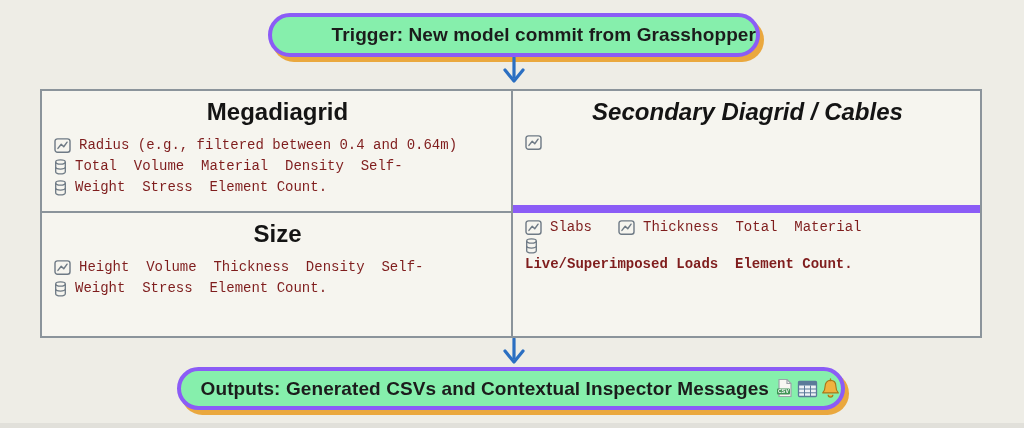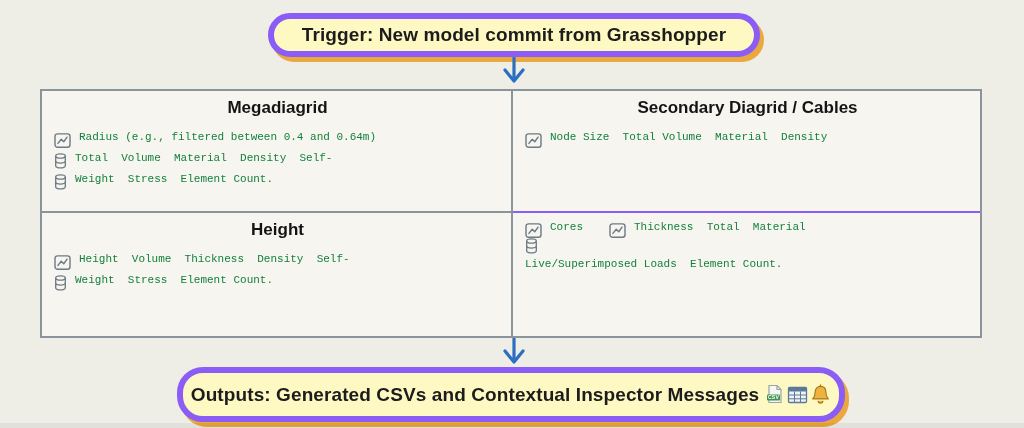--- a/index.html
+++ b/index.html
@@ -12,70 +12,70 @@
   .canvas { position: relative; width: 1024px; height: 428px; background: #eeede6; }
   .canvas::after {
     content: ""; position: absolute; left: 0; right: 0; bottom: 0; height: 5px;
     background: rgba(0,0,0,0.05); pointer-events: none;
   }
 
   
   .pill {
     position: absolute;
     box-sizing: border-box;
-    background: #fef9c3;
-    border: 6px solid #8b5cf6;
+    background: #86efac;
+    border: 4px solid #8b5cf6;
     border-radius: 26px;
     box-shadow: 4px 5px 0 0 #eaa83e;
-    display: flex; align-items: center; justify-content: center;
+    display: flex; align-items: center; justify-content: flex-end;
     font-weight: bold; font-size: 19px; color: #1c1c1c;
     letter-spacing: 0.1px;
     white-space: nowrap;
   }
   .pill-top    { left: 268px; top: 13px;  width: 492px; height: 44px; }
-  .pill-bottom { left: 177px; top: 367px; width: 668px; height: 55px; }
+  .pill-bottom { left: 177px; top: 367px; width: 668px; height: 43px; }
   .pill-bottom .out-icons { display: flex; align-items: center; margin-left: 6px; gap: 2px; }
 
   
   .arrow { position: absolute; width: 30px; height: 30px; }
   .arrow-1 { left: 499px; top: 57px; }
   .arrow-2 { left: 499px; top: 338px; }
 
   
   .grid {
     position: absolute; left: 40px; top: 89px;
     width: 942px; height: 249px;
     box-sizing: border-box;
     border: 2px solid #8b949b;
     background: #f6f5ef;
     display: grid;
     grid-template-columns: 471px 1fr;
     grid-template-rows: 122px 1fr;
   }
   .cell { box-sizing: border-box; padding: 4px 8px 0 10px; background: #f6f5ef; }
   .cell-tl { border-right: 2px solid #8b949b; border-bottom: 2px solid #8b949b; }
-  .cell-tr { border-bottom: 2px solid #8b5cf6; }
+  .cell-tr { border-bottom: 8px solid #8b5cf6; font-style: italic; }
   .cell-bl { border-right: 2px solid #8b949b; }
 
   .cell h3 {
     margin: 3px 0 9px 0;
     text-align: center;
-    font-size: 17px; font-weight: bold; color: #141414;
+    font-size: 24px; font-weight: bold; color: #141414;
     font-family: "Liberation Sans", sans-serif;
   }
   .line {
     font-family: "Liberation Mono", "DejaVu Sans Mono", monospace;
-    font-size: 11px; line-height: 21px; color: #15803d;
-    display: flex; align-items: flex-end;
+    font-size: 14px; line-height: 21px; color: #7f1d1d;
+    display: flex; align-items: center;
     padding-left: 2px;
   }
   .seg { white-space: pre; }
   .mini-icon { flex: 0 0 auto; margin-right: 8px; position: relative; top: 0px; }
   .gap-left { margin-left: 26px; }
-  .no-icon { padding-left: 2px; }
+  .no-icon { padding-left: 2px; font-weight: bold; }
 
   svg { display: block; }
 </style>
 </head>
 <body>
 
 <div class="canvas">
 
   <div class="pill pill-top">
     <span>Trigger: New model commit from Grasshopper</span>
@@ -115,26 +115,25 @@
       </div>
     </div>
 
     <div class="cell cell-tr">
       <h3>Secondary Diagrid / Cables</h3>
       <div class="line">
         <svg class="mini-icon" width="17" height="15" viewBox="0 0 20 18">
           <rect x="1" y="1" width="18" height="16" rx="3" fill="none" stroke="#6e7a85" stroke-width="1.7"></rect>
           <polyline points="4.5,12.5 8.5,7.5 11.5,10.5 15.5,5" fill="none" stroke="#6e7a85" stroke-width="1.7" stroke-linecap="round" stroke-linejoin="round"></polyline>
         </svg>
-        <span class="seg">Node Size  Total Volume  Material  Density</span>
       </div>
     </div>
 
     <div class="cell cell-bl">
-      <h3>Height</h3>
+      <h3>Size</h3>
       <div class="line">
         <svg class="mini-icon" width="17" height="15" viewBox="0 0 20 18">
           <rect x="1" y="1" width="18" height="16" rx="3" fill="none" stroke="#6e7a85" stroke-width="1.7"></rect>
           <polyline points="4.5,12.5 8.5,7.5 11.5,10.5 15.5,5" fill="none" stroke="#6e7a85" stroke-width="1.7" stroke-linecap="round" stroke-linejoin="round"></polyline>
         </svg>
         <span class="seg">Height  Volume  Thickness  Density  Self-</span>
       </div>
       <div class="line">
         <svg class="mini-icon" width="13" height="16" viewBox="0 0 14 18">
           <ellipse cx="7" cy="3.4" rx="5.4" ry="2.4" fill="none" stroke="#6e7a85" stroke-width="1.5"></ellipse>
@@ -144,21 +143,21 @@
         <span class="seg">Weight  Stress  Element Count.</span>
       </div>
     </div>
 
     <div class="cell">
       <div class="line">
         <svg class="mini-icon" width="17" height="15" viewBox="0 0 20 18">
           <rect x="1" y="1" width="18" height="16" rx="3" fill="none" stroke="#6e7a85" stroke-width="1.7"></rect>
           <polyline points="4.5,12.5 8.5,7.5 11.5,10.5 15.5,5" fill="none" stroke="#6e7a85" stroke-width="1.7" stroke-linecap="round" stroke-linejoin="round"></polyline>
         </svg>
-        <span class="seg">Cores</span>
+        <span class="seg">Slabs</span>
         <svg class="mini-icon gap-left" width="17" height="15" viewBox="0 0 20 18">
           <rect x="1" y="1" width="18" height="16" rx="3" fill="none" stroke="#6e7a85" stroke-width="1.7"></rect>
           <polyline points="4.5,12.5 8.5,7.5 11.5,10.5 15.5,5" fill="none" stroke="#6e7a85" stroke-width="1.7" stroke-linecap="round" stroke-linejoin="round"></polyline>
         </svg>
         <span class="seg">Thickness  Total  Material</span>
       </div>
       <div class="line">
         <svg class="mini-icon" width="13" height="16" viewBox="0 0 14 18">
           <ellipse cx="7" cy="3.4" rx="5.4" ry="2.4" fill="none" stroke="#6e7a85" stroke-width="1.5"></ellipse>
           <path d="M1.6 3.4 v11 a5.4 2.4 0 0 0 10.8 0 v-11" fill="none" stroke="#6e7a85" stroke-width="1.5"></path>

